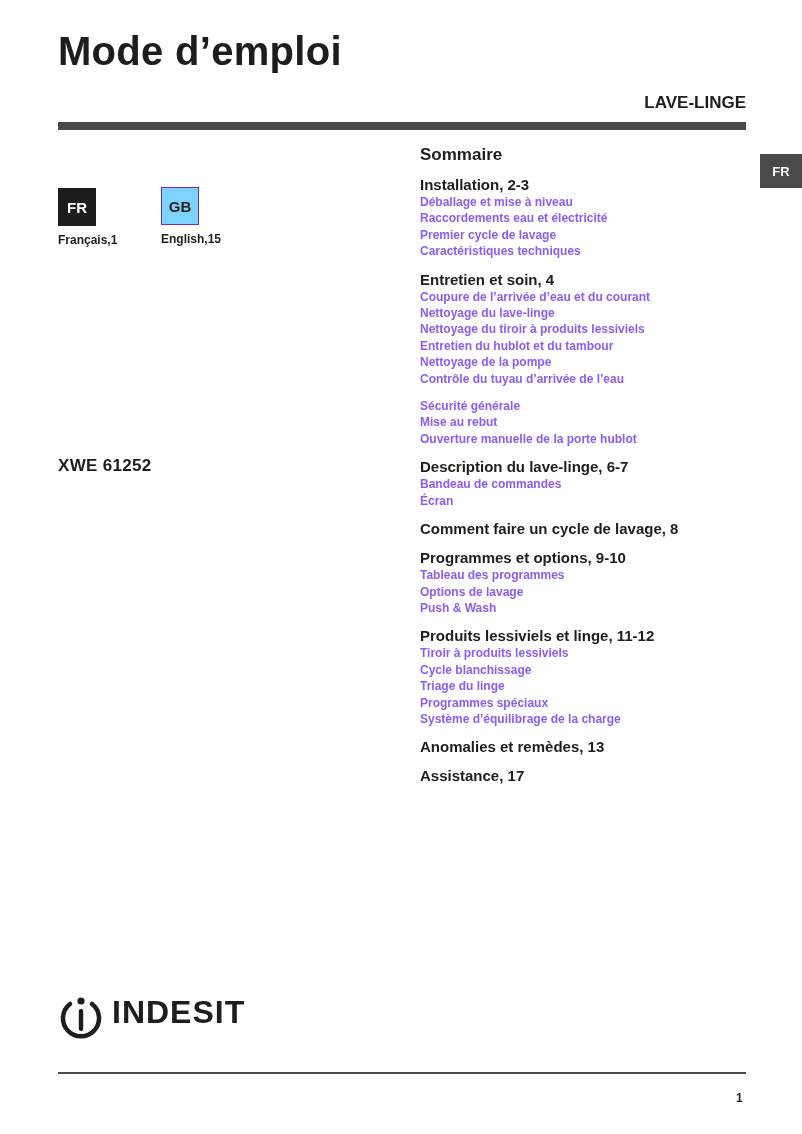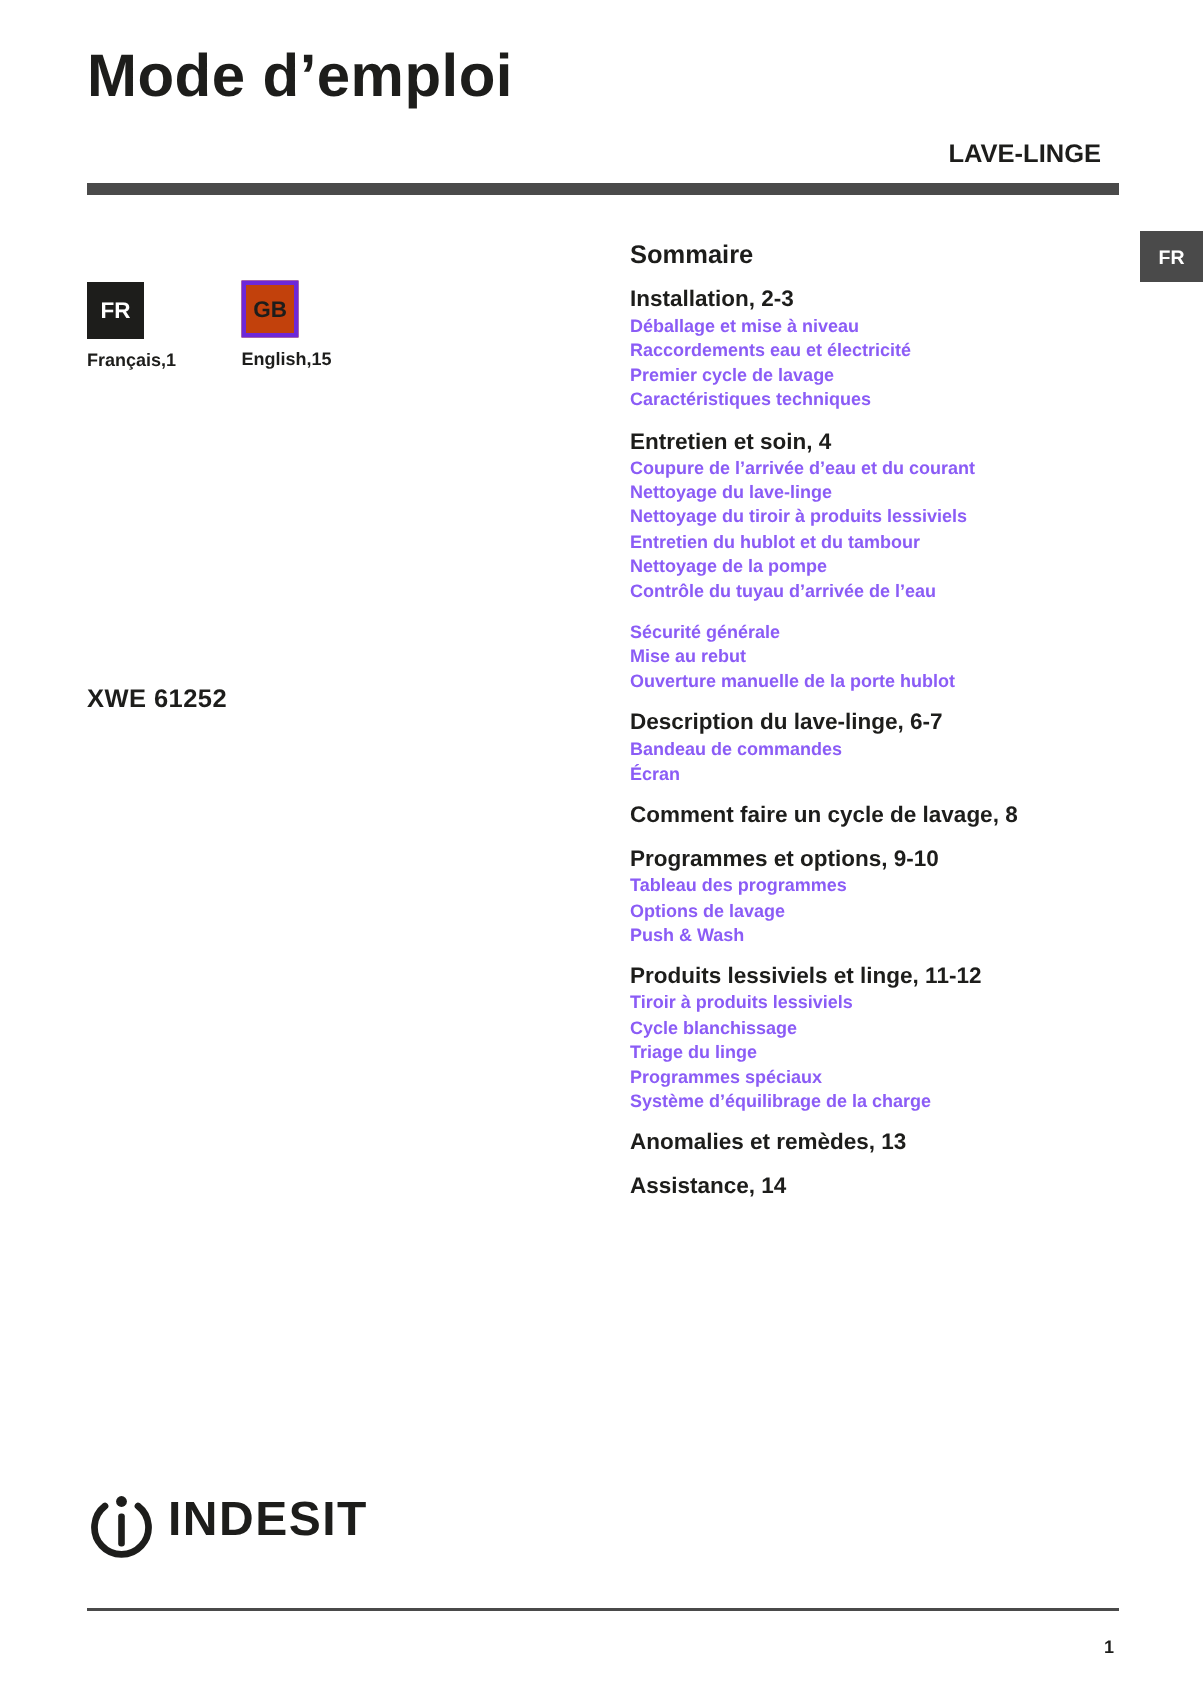--- a/index.html
+++ b/index.html
@@ -2,38 +2,38 @@
 <html><head>
 <meta charset="utf-8">
 <style>
   html, body { margin: 0; padding: 0; background: #ffffff; }
   body {
     width: 802px; height: 1134px; position: relative; overflow: hidden;
     font-family: "Liberation Sans", sans-serif; color: #1d1d1b;
   }
   .abs { position: absolute; }
   .title { left: 58px; top: 28px; font-size: 40px; font-weight: bold; letter-spacing: 0.3px; line-height: 46px; }
-  .product-type { right: 68px; top: 92px; font-size: 17px; font-weight: bold; line-height: 22px; text-align: right; }
+  .product-type { right: 56px; top: 92px; font-size: 17px; font-weight: bold; line-height: 22px; text-align: right; }
   .top-rule { left: 58px; top: 122px; width: 688px; height: 8px; background: #4a4a4a; }
   .side-tab { left: 760px; top: 154px; width: 42px; height: 34px; background: #4a4a4a; color: #fff;
     font-size: 13px; font-weight: bold; display: flex; align-items: center; justify-content: center; }
 
   .lang { top: 188px; width: 90px; }
   .lang-box { width: 38px; height: 38px; display: flex; align-items: center; justify-content: center;
     font-size: 15px; font-weight: bold; box-sizing: border-box; }
   .lang-box.dark { background: #1d1d1b; color: #fff; }
-  .lang-box.light { background: #c2410c; color: #1d1d1b; border: 3px solid #6d28d9; }
+  .lang-box.light { background: #7dd3fc; color: #1d1d1b; border: 1px solid #6d28d9; }
   .lang-label { font-size: 12px; font-weight: bold; margin-top: 7px; white-space: nowrap; }
   .lang-fr { left: 58px; }
   .lang-fr .lang-box { margin-left: 0; }
   .lang-gb { left: 161px; top: 187px; }
 
   .model { left: 58px; top: 456px; font-size: 17px; font-weight: bold; letter-spacing: 0.3px; }
 
-  .toc { left: 420px; top: 159px; width: 340px; }
+  .toc { left: 420px; top: 144px; width: 340px; }
   .toc-heading { font-size: 17px; font-weight: bold; line-height: 22px; margin-bottom: 10px; }
   .toc-section { margin-bottom: 11px; }
   .toc-section-title { font-size: 15px; font-weight: bold; line-height: 18px; }
   .toc-item { font-size: 12px; line-height: 16.4px; color: #8b5cf6; white-space: nowrap; font-weight: bold; }
 
   .logo { left: 58px; top: 994px; height: 50px; display: flex; align-items: flex-start; }
   .logo-text { font-size: 32px; font-weight: bold; letter-spacing: 1px; margin-left: 8px; color: #1d1d1b; }
 
   .bottom-rule { left: 58px; top: 1072px; width: 688px; height: 2px; background: #4a4a4a; }
   .page-number { left: 736px; top: 1091px; font-size: 12px; font-weight: bold; }
@@ -100,21 +100,21 @@
         <div class="toc-item">Tiroir à produits lessiviels</div>
         <div class="toc-item">Cycle blanchissage</div>
         <div class="toc-item">Triage du linge</div>
         <div class="toc-item">Programmes spéciaux</div>
         <div class="toc-item">Système d’équilibrage de la charge</div>
       </div>
       <div class="toc-section">
         <div class="toc-section-title">Anomalies et remèdes, 13</div>
       </div>
       <div class="toc-section">
-        <div class="toc-section-title">Assistance, 14</div>
+        <div class="toc-section-title">Assistance, 17</div>
       </div>
     </div>
 </div>
 
 <div class="abs logo">
   <svg width="46" height="50" viewBox="0 0 46 50">
     <path d="M12 10 A18 18 0 1 0 34 10" fill="none" stroke="#1d1d1b" stroke-width="4.5" stroke-linecap="round"></path>
     <circle cx="23" cy="7" r="3.6" fill="#1d1d1b"></circle>
     <rect x="20.8" y="15" width="4.4" height="22" rx="2" fill="#1d1d1b"></rect>
   </svg>

